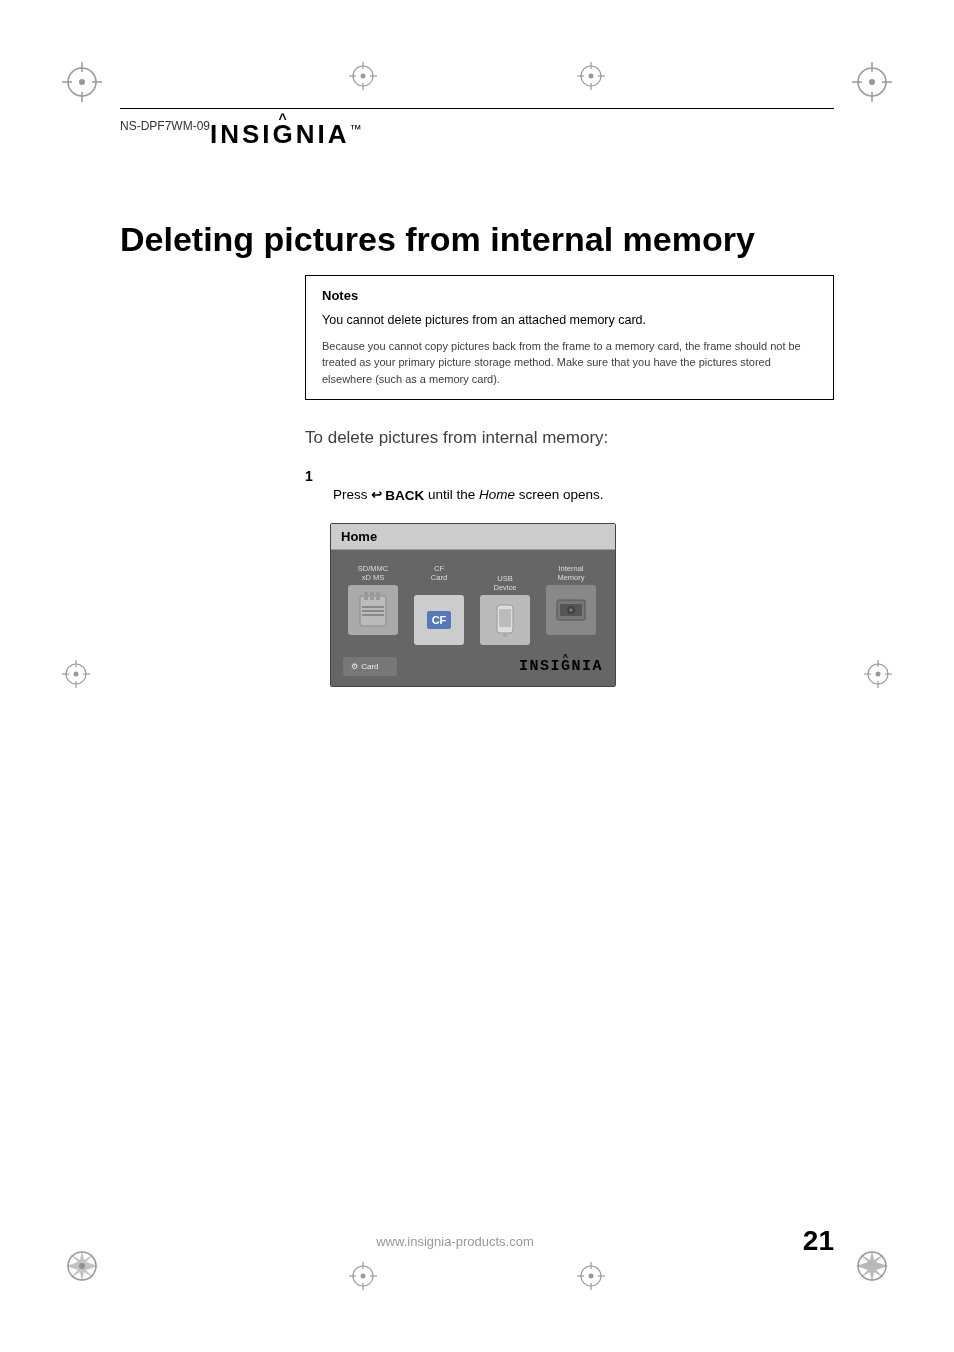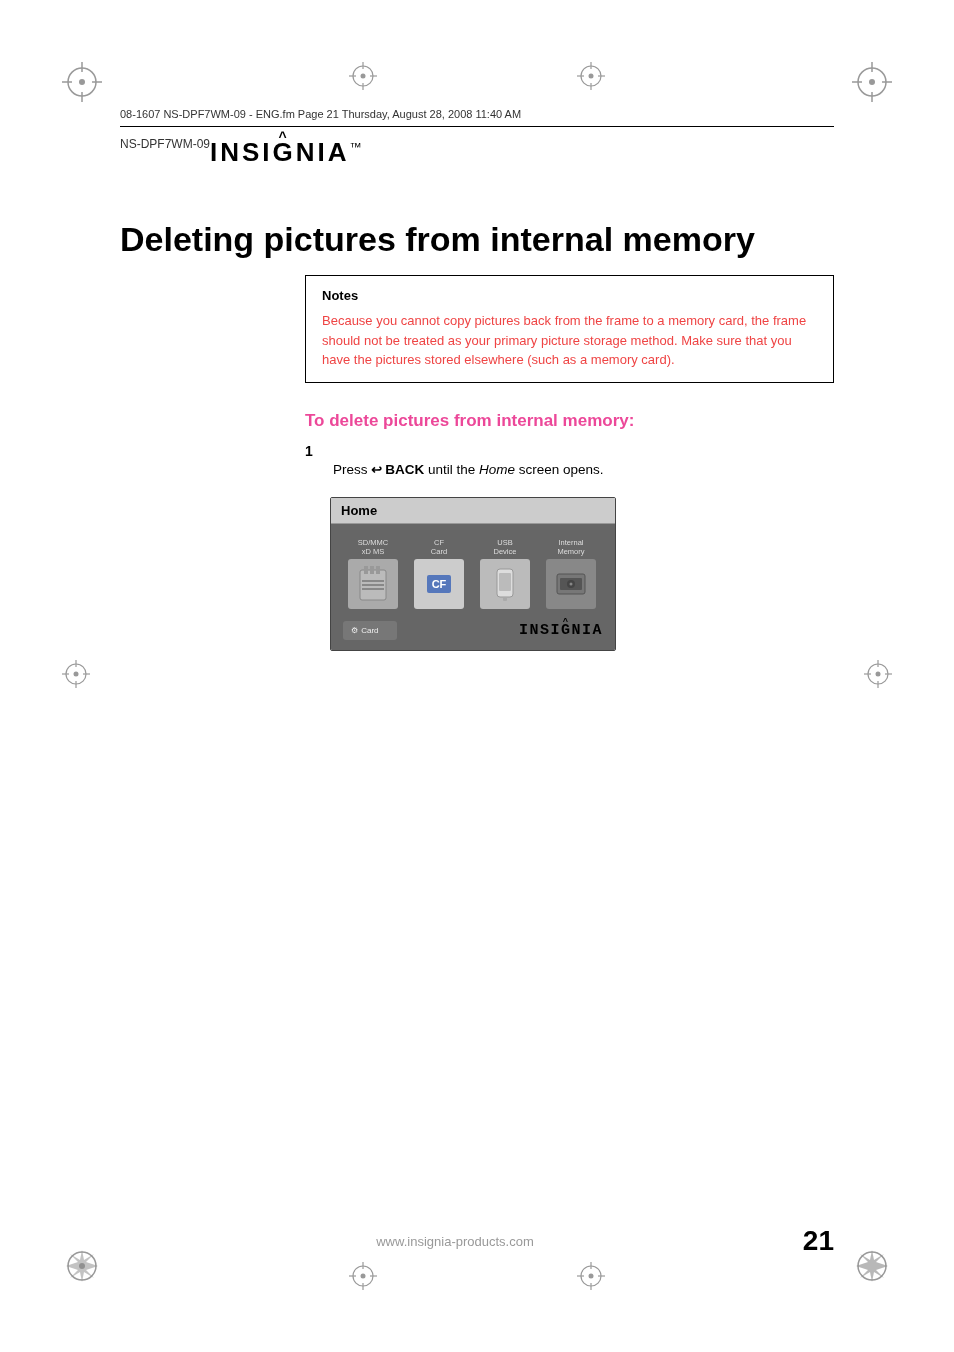--- a/index.html
+++ b/index.html
@@ -118,42 +118,42 @@
       <circle cx="14" cy="14" r="10" fill="none" stroke="#999" stroke-width="1.2"></circle>
       <circle cx="14" cy="14" r="2.5" fill="#999"></circle>
       <line x1="14" y1="0" x2="14" y2="7" stroke="#999" stroke-width="1.2"></line>
       <line x1="14" y1="21" x2="14" y2="28" stroke="#999" stroke-width="1.2"></line>
       <line x1="0" y1="14" x2="7" y2="14" stroke="#999" stroke-width="1.2"></line>
       <line x1="21" y1="14" x2="28" y2="14" stroke="#999" stroke-width="1.2"></line>
     </svg>
   </div>
 
   <div style="position:absolute; top:108px; left:120px; right:120px;">
-    <div style="font-size:11px; color:#333; margin-bottom:6px;">08-1607 NS-DPF7WM-09 - ENG.fm  Page 21  Thursday, August 28, 2008  11:40 AM</div>
     <hr style="border:none; border-top:1px solid #000; margin-bottom:10px;">
 
     <div style="display:flex; align-items:flex-start; margin-bottom:20px;">
       <div style="font-size:12px; color:#333;">NS-DPF7WM-09</div>
 
       <div style="font-size:26px; font-weight:900; letter-spacing:3px; color:#000; font-family:Arial,sans-serif;">
         INSI<span style="position:relative; display:inline-block;">G<span style="position:absolute; top:-8px; left:50%; transform:translateX(-50%); font-size:14px; font-weight:bold;">^</span></span>NIA<sup style="font-size:12px; font-weight:normal;">™</sup>
       </div>
     </div>
   </div>
 
   <div style="position:absolute; top:220px; left:120px; right:120px;">
 
     <h1 style="font-size:34px; font-weight:bold; color:#000; line-height:1.15; margin-bottom:16px; font-family:Arial,sans-serif;">Deleting pictures from internal memory</h1>
 
     <div style="border:1.5px solid #000; padding:12px 16px; margin-left:185px; margin-bottom:28px;">
       <div style="font-size:13px; font-weight:bold; color:#000; margin-bottom:8px;">Notes</div>
-      <p style="font-size:13px; color:#ef4444; line-height:1.5;">Because you cannot copy pictures back from the frame to a memory card, the frame should not be treated as your primary picture storage method. Make sure that you have the pictures stored elsewhere (such as a memory card).</p>
-    </div>
-
-    <div style="font-size:17px; font-weight:bold; color:#ec4899; margin-bottom:12px; margin-left:185px;">To delete pictures from internal memory:</div>
+      <p style="font-size:12.5px; color:#000; line-height:1.5; margin-bottom:8px;">You cannot delete pictures from an attached memory card.</p>
+      <p style="font-size:11px; color:#404040; line-height:1.5;">Because you cannot copy pictures back from the frame to a memory card, the frame should not be treated as your primary picture storage method. Make sure that you have the pictures stored elsewhere (such as a memory card).</p>
+    </div>
+
+    <div style="font-size:17px; font-weight:normal; color:#404040; margin-bottom:20px; margin-left:185px;">To delete pictures from internal memory:</div>
 
     <div style="display:flex; margin-left:185px; gap:8px; margin-bottom:16px;">
       <div style="font-size:14px; font-weight:bold; color:#000; min-width:20px;">1</div>
       <div style="font-size:13.5px; color:#000; line-height:1.6;margin-top:16px;">
         <span>Press</span>
         <span style="display:inline-flex; align-items:center; gap:3px; font-weight:bold;">
           <span style="font-size:13px;">↩</span>
           <span>BACK</span>
         </span>
         <span> </span><span>until the</span>
@@ -181,21 +181,21 @@
                   <rect x="6" y="0" width="4" height="8" fill="#999"></rect>
                   <rect x="12" y="0" width="4" height="8" fill="#999"></rect>
                   <rect x="18" y="0" width="4" height="8" fill="#999"></rect>
                   <rect x="4" y="14" width="22" height="2" fill="#888"></rect>
                   <rect x="4" y="18" width="22" height="2" fill="#888"></rect>
                   <rect x="4" y="22" width="22" height="2" fill="#888"></rect>
                 </svg>
               </div>
             </div>
 
-            <div style="display:flex; flex-direction:column; align-items:center; gap:3px; width:60px;">
+            <div style="display:flex; flex-direction:column; align-items:center; gap:13px; width:60px;">
               <div style="font-size:7.5px; color:#ddd; text-align:center; line-height:1.2; height:18px;">CF<br>Card</div>
               <div style="width:50px; height:50px; background:#ccc; border-radius:3px; display:flex; align-items:center; justify-content:center;">
                 <div style="background:#5577bb; color:white; font-size:11px; font-weight:bold; padding:3px 5px; border-radius:2px;">CF</div>
               </div>
             </div>
 
             <div style="display:flex; flex-direction:column; align-items:center; gap:3px; width:60px;justify-content:flex-end;">
               <div style="font-size:7.5px; color:#ddd; text-align:center; line-height:1.2; height:18px;">USB<br>Device</div>
               <div style="width:50px; height:50px; background:#bbb; border-radius:3px; display:flex; align-items:center; justify-content:center;">
                 <svg width="24" height="38" viewBox="0 0 24 38">

